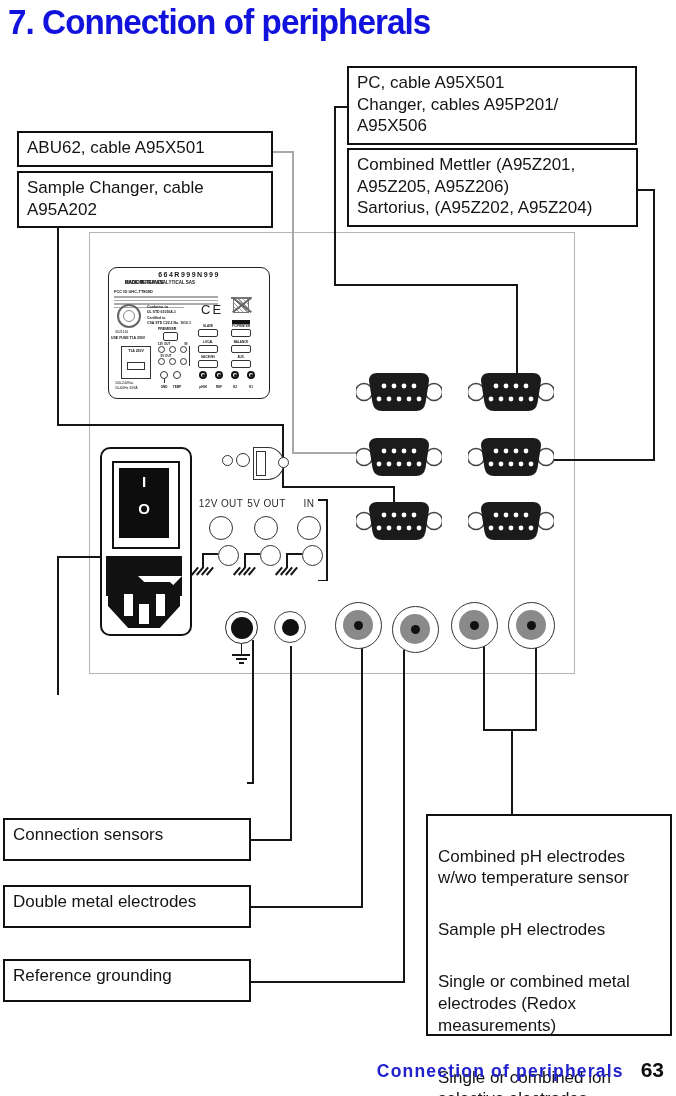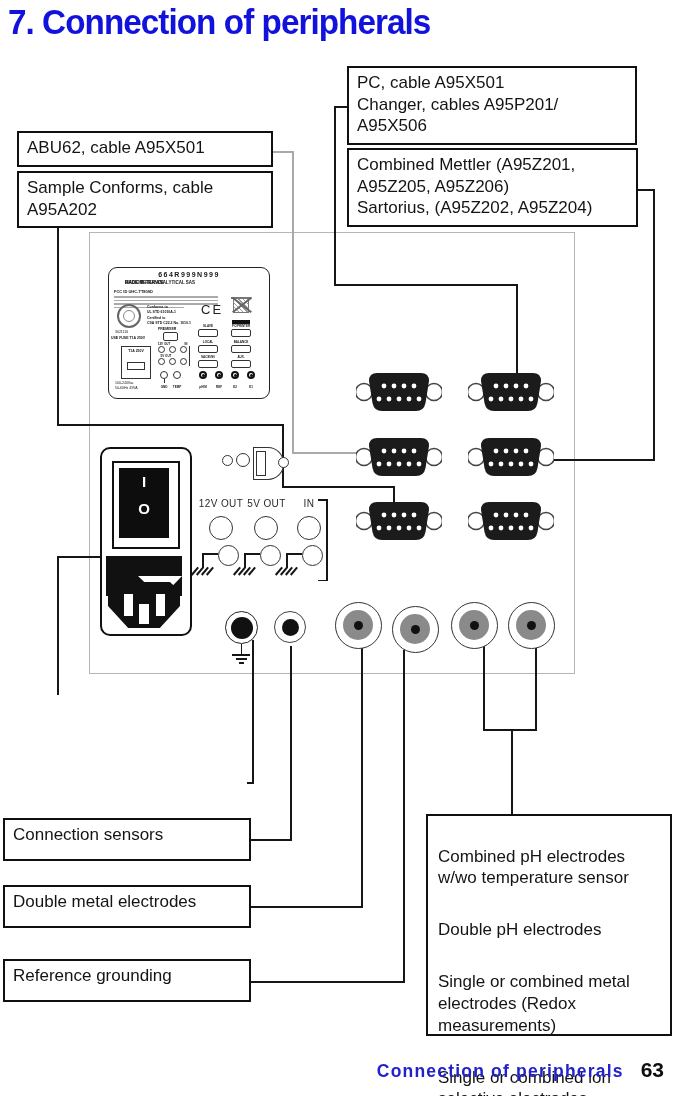--- a/index.html
+++ b/index.html
@@ -356,28 +356,28 @@
   <div class="circle gry" style="left:516px;top:610px;width:30px;height:30px;z-index:4;"></div>
   <div class="circle blk" style="left:526.5px;top:620.5px;width:9px;height:9px;z-index:5;"></div>
 
   <div class="cbox" style="left:347px;top:66px;width:290px;">PC, cable A95X501
 Changer, cables A95P201/
 A95X506</div>
   <div class="cbox" style="left:347px;top:148px;width:291px;">Combined Mettler (A95Z201,
 A95Z205, A95Z206)
 Sartorius, (A95Z202, A95Z204)</div>
   <div class="cbox" style="left:17px;top:131px;width:256px;">ABU62, cable A95X501</div>
-  <div class="cbox" style="left:17px;top:171px;width:256px;">Sample Conforms, cable
+  <div class="cbox" style="left:17px;top:171px;width:256px;">Sample Changer, cable
 A95A202</div>
   <div class="cbox" style="left:3px;top:818px;width:248px;height:43px;">Connection sensors</div>
   <div class="cbox" style="left:3px;top:885px;width:248px;height:43px;">Double metal electrodes</div>
   <div class="cbox" style="left:3px;top:959px;width:248px;height:43px;">Reference grounding</div>
   <div class="cbox" style="left:426px;top:814px;width:246px;height:222px;padding:8px 10px;">
     <p class="para">Combined pH electrodes w/wo temperature sensor</p>
-    <p class="para">Double pH electrodes</p>
+    <p class="para">Sample pH electrodes</p>
     <p class="para">Single or combined metal electrodes (Redox measurements)</p>
     <p class="para">Single or combined ion selective electrodes</p>
   </div>
 
   <div class="footer">
     <span class="ftxt">Connection of peripherals</span>
     <span class="fpg">63</span>
   </div>
 
 </div>

